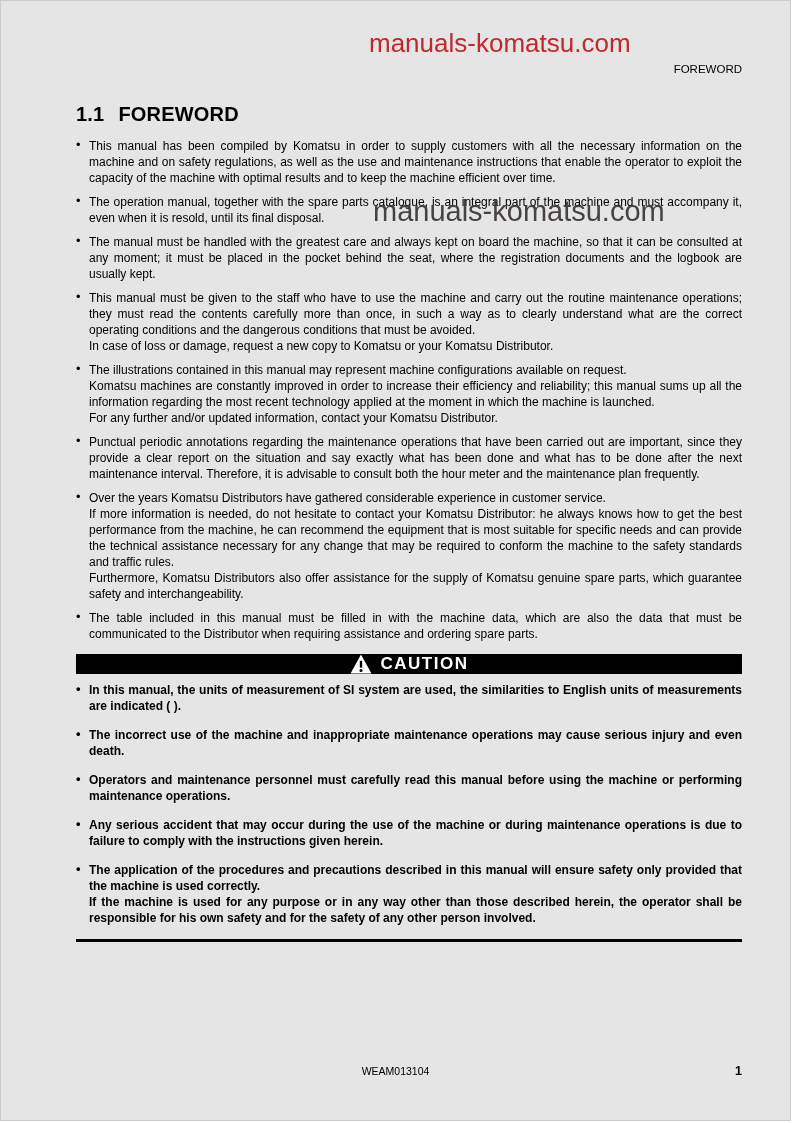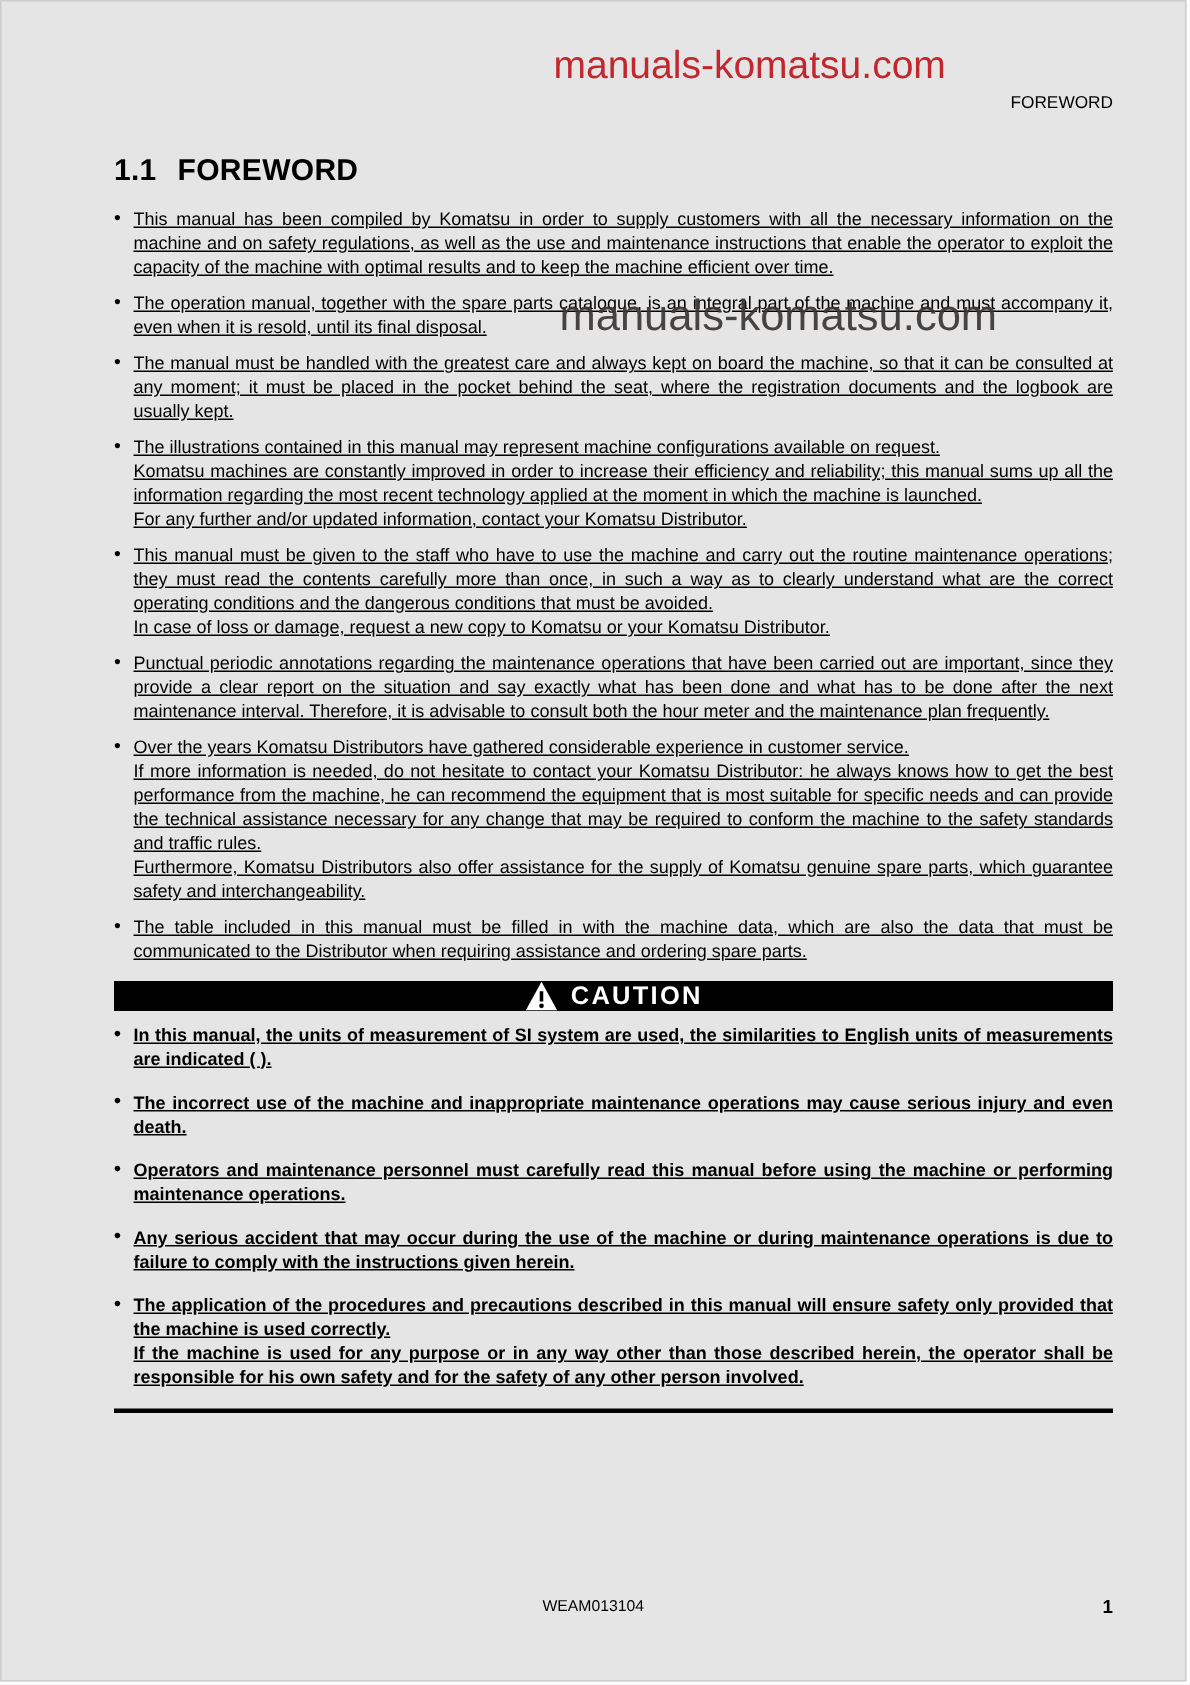--- a/index.html
+++ b/index.html
@@ -43,21 +43,20 @@
     margin: 12px 0 0 0;
     padding: 0;
     font-size: 12px;
     line-height: 16px;
   }
   ul.bullets li {
     position: relative;
     padding-left: 13px;
     margin-bottom: 8px;
     text-align: justify;
-    text-decoration: underline;
   }
   ul.bullets li::before {
     content: "\2022";
     position: absolute;
     left: 0;
     top: -1px;
     font-size: 13px;
   }
   .bullet-text { white-space: pre-line; }
 
@@ -146,25 +145,25 @@
     <div class="running-header">FOREWORD</div>
 
     <div class="page-title">
       <span class="title-number">1.1</span><span>FOREWORD</span>
     </div>
 
     <ul class="bullets foreword-bullets">
       <li><span class="bullet-text">This manual has been compiled by Komatsu in order to supply customers with all the necessary information on the machine and on safety regulations, as well as the use and maintenance instructions that enable the operator to exploit the capacity of the machine with optimal results and to keep the machine efficient over time.</span></li>
       <li><span class="bullet-text">The operation manual, together with the spare parts catalogue, is an integral part of the machine and must accompany it, even when it is resold, until its final disposal.</span></li>
       <li><span class="bullet-text">The manual must be handled with the greatest care and always kept on board the machine, so that it can be consulted at any moment; it must be placed in the pocket behind the seat, where the registration documents and the logbook are usually kept.</span></li>
+      <li><span class="bullet-text">This manual must be given to the staff who have to use the machine and carry out the routine maintenance operations; they must read the contents carefully more than once, in such a way as to clearly understand what are the correct operating conditions and the dangerous conditions that must be avoided.
+In case of loss or damage, request a new copy to Komatsu or your Komatsu Distributor.</span></li>
       <li><span class="bullet-text">The illustrations contained in this manual may represent machine configurations available on request.
 Komatsu machines are constantly improved in order to increase their efficiency and reliability; this manual sums up all the information regarding the most recent technology applied at the moment in which the machine is launched.
 For any further and/or updated information, contact your Komatsu Distributor.</span></li>
-      <li><span class="bullet-text">This manual must be given to the staff who have to use the machine and carry out the routine maintenance operations; they must read the contents carefully more than once, in such a way as to clearly understand what are the correct operating conditions and the dangerous conditions that must be avoided.
-In case of loss or damage, request a new copy to Komatsu or your Komatsu Distributor.</span></li>
       <li><span class="bullet-text">Punctual periodic annotations regarding the maintenance operations that have been carried out are important, since they provide a clear report on the situation and say exactly what has been done and what has to be done after the next maintenance interval. Therefore, it is advisable to consult both the hour meter and the maintenance plan frequently.</span></li>
       <li><span class="bullet-text">Over the years Komatsu Distributors have gathered considerable experience in customer service.
 If more information is needed, do not hesitate to contact your Komatsu Distributor: he always knows how to get the best performance from the machine, he can recommend the equipment that is most suitable for specific needs and can provide the technical assistance necessary for any change that may be required to conform the machine to the safety standards and traffic rules.
 Furthermore, Komatsu Distributors also offer assistance for the supply of Komatsu genuine spare parts, which guarantee safety and interchangeability.</span></li>
       <li><span class="bullet-text">The table included in this manual must be filled in with the machine data, which are also the data that must be communicated to the Distributor when requiring assistance and ordering spare parts.</span></li>
     </ul>
 
     <div class="caution-banner">
       <span class="warning-icon">
         <svg width="22" height="20" viewBox="0 0 24 22">

